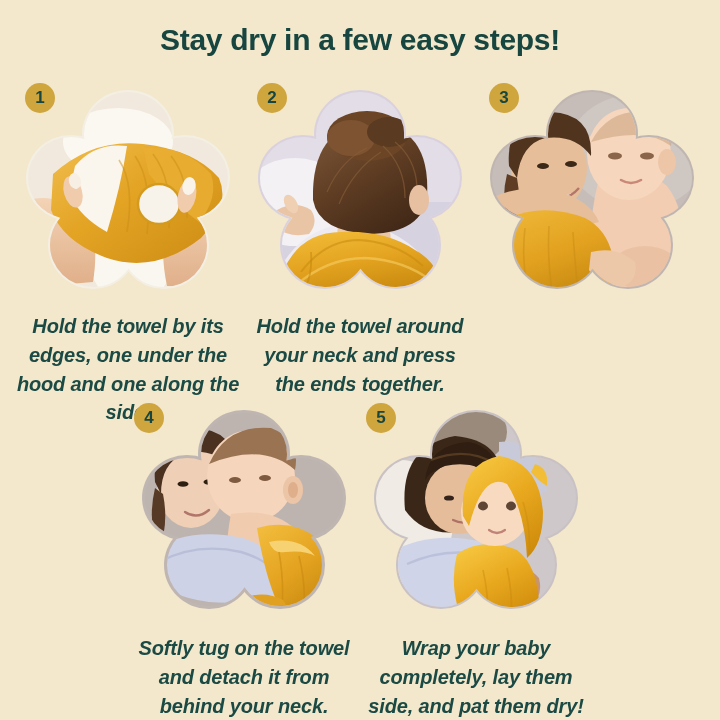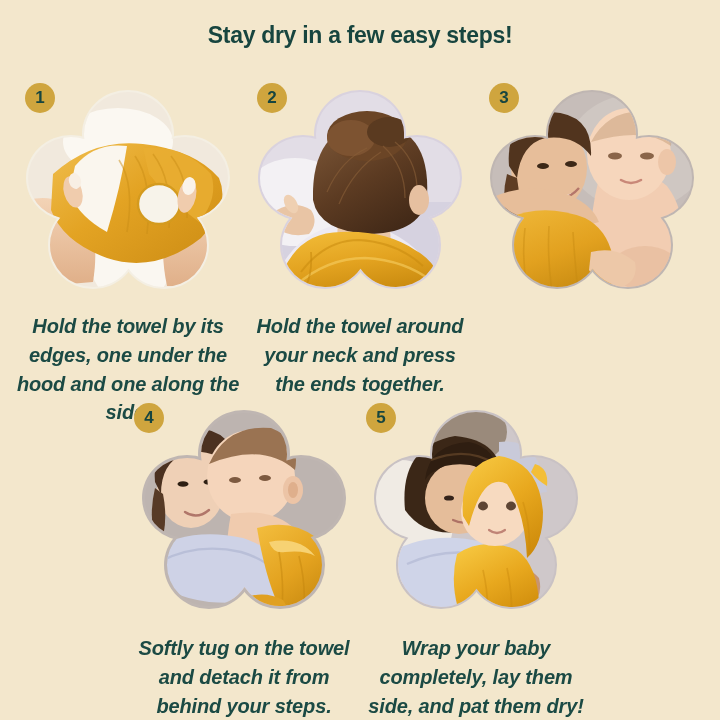--- a/index.html
+++ b/index.html
@@ -23,21 +23,21 @@
     background: #F3E7CC;
   }
 
   
   .page-title {
     position: absolute;
     top: 23px;
     left: 0;
     width: 720px;
     text-align: center;
-    font-size: 23px;
+    font-size: 30px;
     font-weight: 700;
     letter-spacing: -0.3px;
     color: #17453F;
     line-height: 1.1;
   }
 
   
   .steps-row {
     position: absolute;
     left: 0;
@@ -398,21 +398,21 @@
             <g stroke="#C3860E" stroke-width="1.6" fill="none" opacity="0.5">
               <path d="M140 150 Q146 184 142 216"></path>
               <path d="M160 154 Q168 186 164 216"></path>
             </g>
 
             <path d="M96 200 Q122 186 144 198 Q152 210 148 216 L92 216 Z" fill="#E0A021"></path>
           </g>
         </svg>
       </div>
 
-      <div class="step-caption">Softly tug on the towel and detach it from behind your steps.</div>
+      <div class="step-caption">Softly tug on the towel and detach it from behind your neck.</div>
     </div>
 
     <div class="step-card">
       <div class="step-badge">5</div>
 
       <div class="flower-wrap">
         <svg class="flower-petals" viewBox="0 0 210 216">
           <g fill="#C9C2C4">
             <ellipse cx="105" cy="52" rx="46" ry="44"></ellipse>
             <ellipse cx="48" cy="96" rx="45" ry="43"></ellipse>

